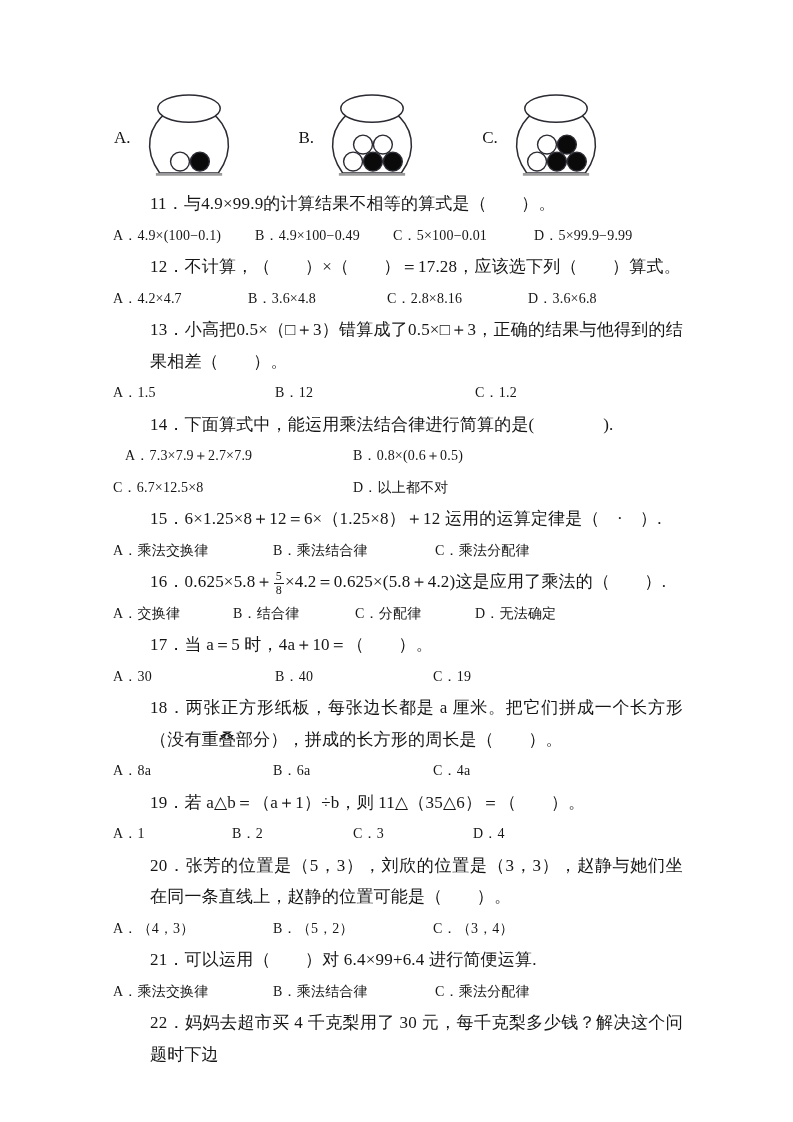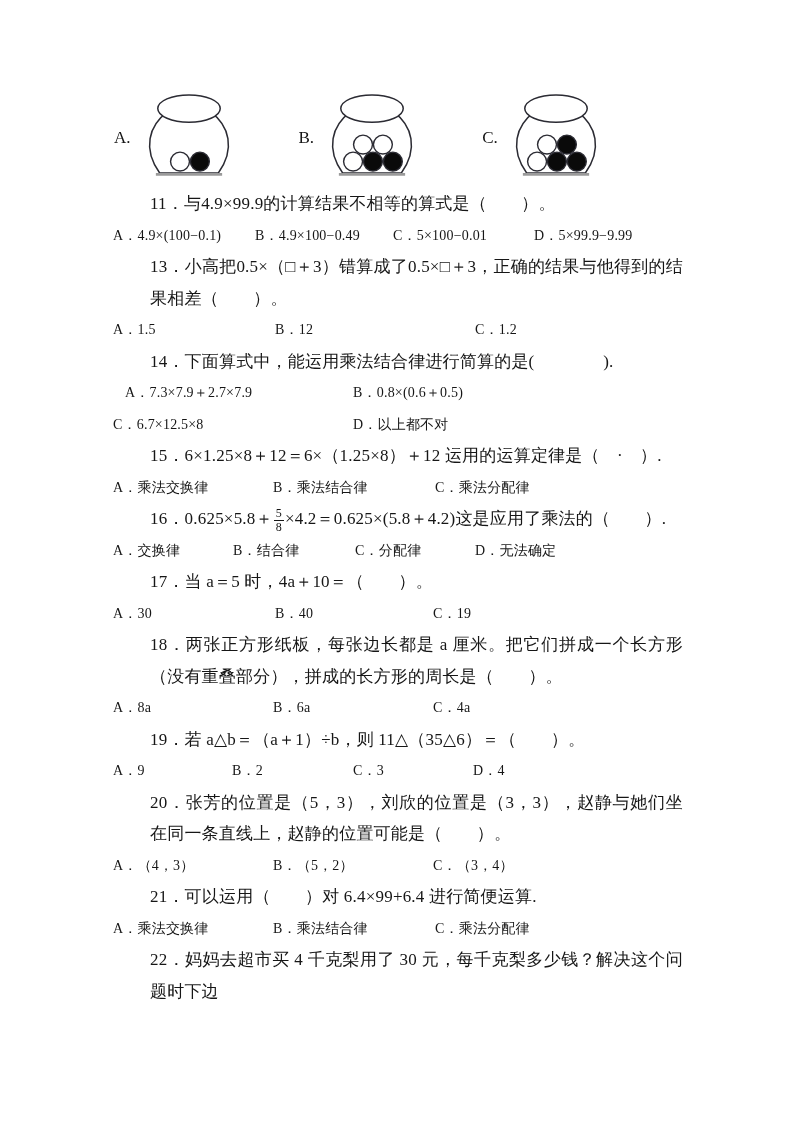--- a/index.html
+++ b/index.html
@@ -107,20 +107,29 @@
       <div class="question">
         <div class="stem"><span>11．与4.9×99.9的计算结果不相等的算式是（　　）。</span></div>
         <div class="opts">
           <span class="opt" style="left: 0px;">A．4.9×(100−0.1)</span>
           <span class="opt" style="left: 142px;">B．4.9×100−0.49</span>
           <span class="opt" style="left: 280px;">C．5×100−0.01</span>
           <span class="opt" style="left: 421px;">D．5×99.9−9.99</span>
         </div>
       </div>
       <div class="question">
+        <div class="stem"><span>12．不计算，（　　）×（　　）＝17.28，应该选下列（　　）算式。</span></div>
+        <div class="opts">
+          <span class="opt" style="left: 0px;">A．4.2×4.7</span>
+          <span class="opt" style="left: 135px;">B．3.6×4.8</span>
+          <span class="opt" style="left: 274px;">C．2.8×8.16</span>
+          <span class="opt" style="left: 415px;">D．3.6×6.8</span>
+        </div>
+      </div>
+      <div class="question">
         <div class="stem"><span>13．小高把0.5×（□＋3）错算成了0.5×□＋3，正确的结果与他得到的结果相差（　　）。</span></div>
         <div class="opts">
           <span class="opt" style="left: 0px;">A．1.5</span>
           <span class="opt" style="left: 162px;">B．12</span>
           <span class="opt" style="left: 362px;">C．1.2</span>
         </div>
       </div>
       <div class="question">
         <div class="stem"><span>14．下面算式中，能运用乘法结合律进行简算的是(　　　　).</span></div>
         <div class="opts">
@@ -161,21 +170,21 @@
         <div class="stem"><span>18．两张正方形纸板，每张边长都是 a 厘米。把它们拼成一个长方形（没有重叠部分），拼成的长方形的周长是（　　）。</span></div>
         <div class="opts">
           <span class="opt" style="left: 0px;">A．8a</span>
           <span class="opt" style="left: 160px;">B．6a</span>
           <span class="opt" style="left: 320px;">C．4a</span>
         </div>
       </div>
       <div class="question">
         <div class="stem"><span>19．若 a△b＝（a＋1）÷b，则 11△（35△6）＝（　　）。</span></div>
         <div class="opts">
-          <span class="opt" style="left: 0px;">A．9</span>
+          <span class="opt" style="left: 0px;">A．1</span>
           <span class="opt" style="left: 119px;">B．2</span>
           <span class="opt" style="left: 240px;">C．3</span>
           <span class="opt" style="left: 360px;">D．4</span>
         </div>
       </div>
       <div class="question">
         <div class="stem"><span>20．张芳的位置是（5，3），刘欣的位置是（3，3），赵静与她们坐在同一条直线上，赵静的位置可能是（　　）。</span></div>
         <div class="opts">
           <span class="opt" style="left: 0px;">A．（4，3）</span>
           <span class="opt" style="left: 160px;">B．（5，2）</span>

